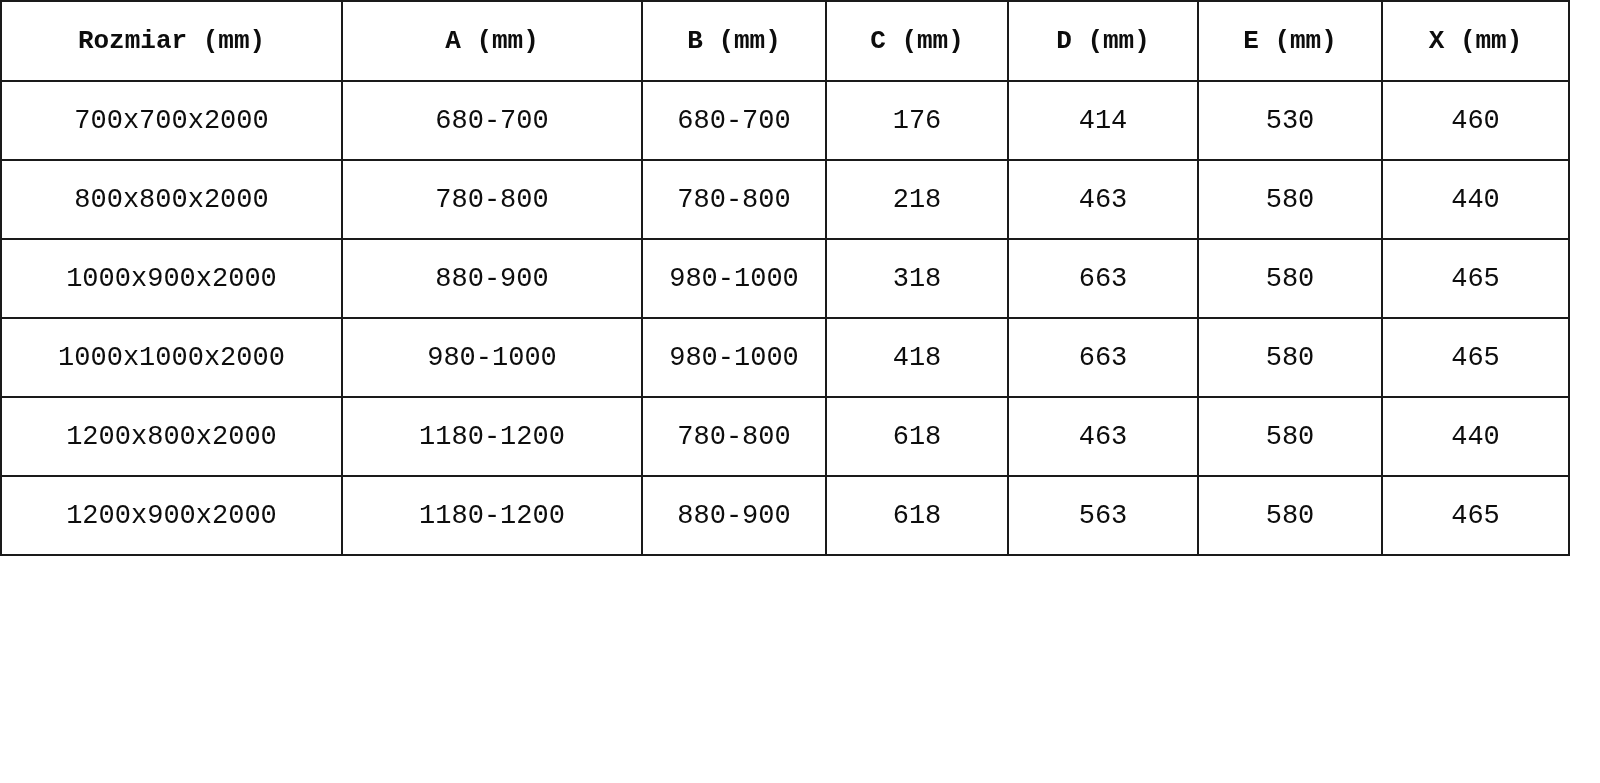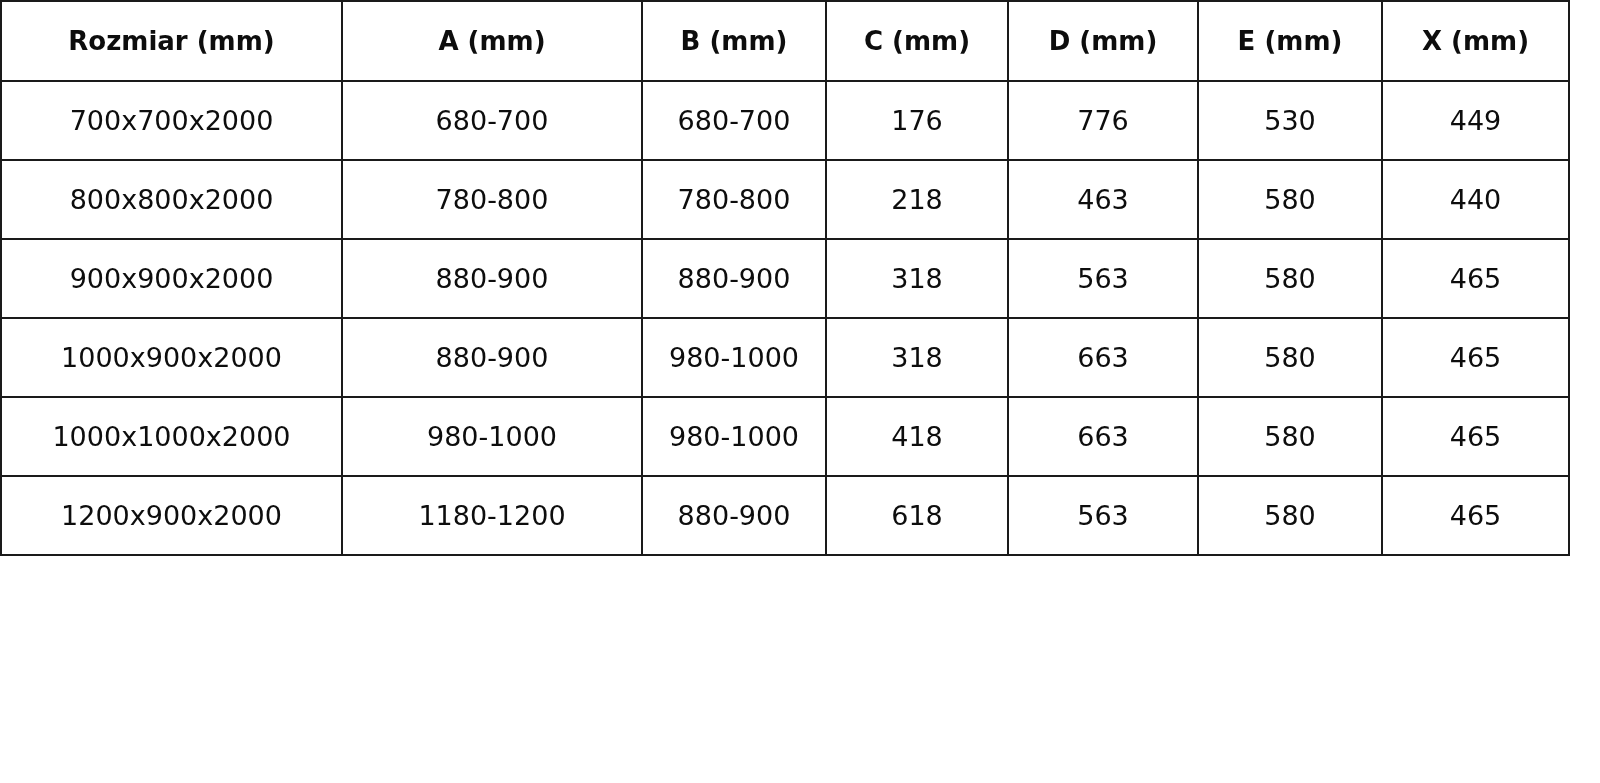--- a/index.html
+++ b/index.html
@@ -11,20 +11,21 @@
     width: 1600px;
     height: 783px;
     font-family: "DejaVu Sans", sans-serif;
     color: #0d0d0d;
     overflow: hidden;
   }
   .table-wrap {
     width: 1600px;
     height: 783px;
     box-sizing: border-box;
+    font-family: Liberation Mono, monospace;
   }
   table.spec-table {
     border-collapse: collapse;
     width: 1568px;
     table-layout: fixed;
   }
   table.spec-table th,
   table.spec-table td {
     border: 2px solid #1a1a1a;
     text-align: center;
@@ -77,61 +78,61 @@
         <th>E (mm)</th>
         <th>X (mm)</th>
       </tr>
     </thead>
     <tbody>
       <tr>
         <td>700x700x2000</td>
         <td>680-700</td>
         <td>680-700</td>
         <td>176</td>
-        <td>776</td>
+        <td>414</td>
         <td>530</td>
-        <td>449</td>
+        <td>460</td>
       </tr>
       <tr>
         <td>800x800x2000</td>
         <td>780-800</td>
         <td>780-800</td>
         <td>218</td>
         <td>463</td>
         <td>580</td>
         <td>440</td>
-      </tr>
-      <tr>
-        <td>900x900x2000</td>
-        <td>880-900</td>
-        <td>880-900</td>
-        <td>318</td>
-        <td>563</td>
-        <td>580</td>
-        <td>465</td>
       </tr>
       <tr>
         <td>1000x900x2000</td>
         <td>880-900</td>
         <td>980-1000</td>
         <td>318</td>
         <td>663</td>
         <td>580</td>
         <td>465</td>
       </tr>
       <tr>
         <td>1000x1000x2000</td>
         <td>980-1000</td>
         <td>980-1000</td>
         <td>418</td>
         <td>663</td>
         <td>580</td>
         <td>465</td>
       </tr>
       <tr>
+        <td>1200x800x2000</td>
+        <td>1180-1200</td>
+        <td>780-800</td>
+        <td>618</td>
+        <td>463</td>
+        <td>580</td>
+        <td>440</td>
+      </tr>
+      <tr>
         <td>1200x900x2000</td>
         <td>1180-1200</td>
         <td>880-900</td>
         <td>618</td>
         <td>563</td>
         <td>580</td>
         <td>465</td>
       </tr>
     </tbody>
   </table>

